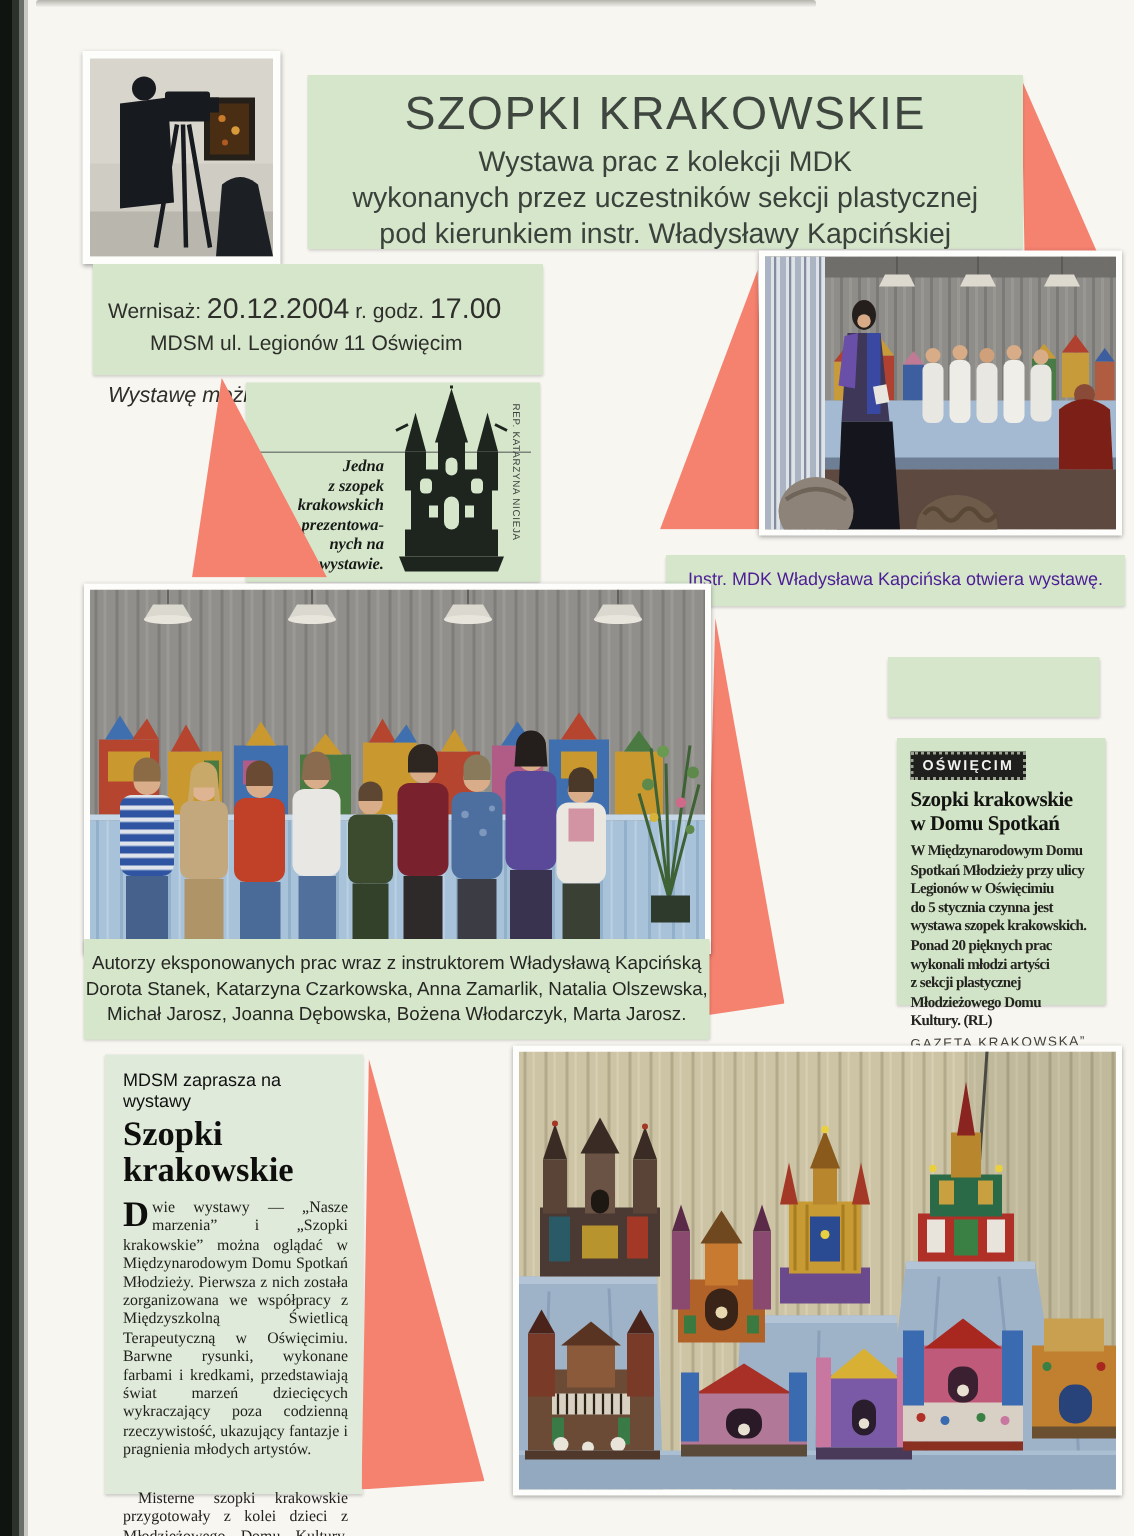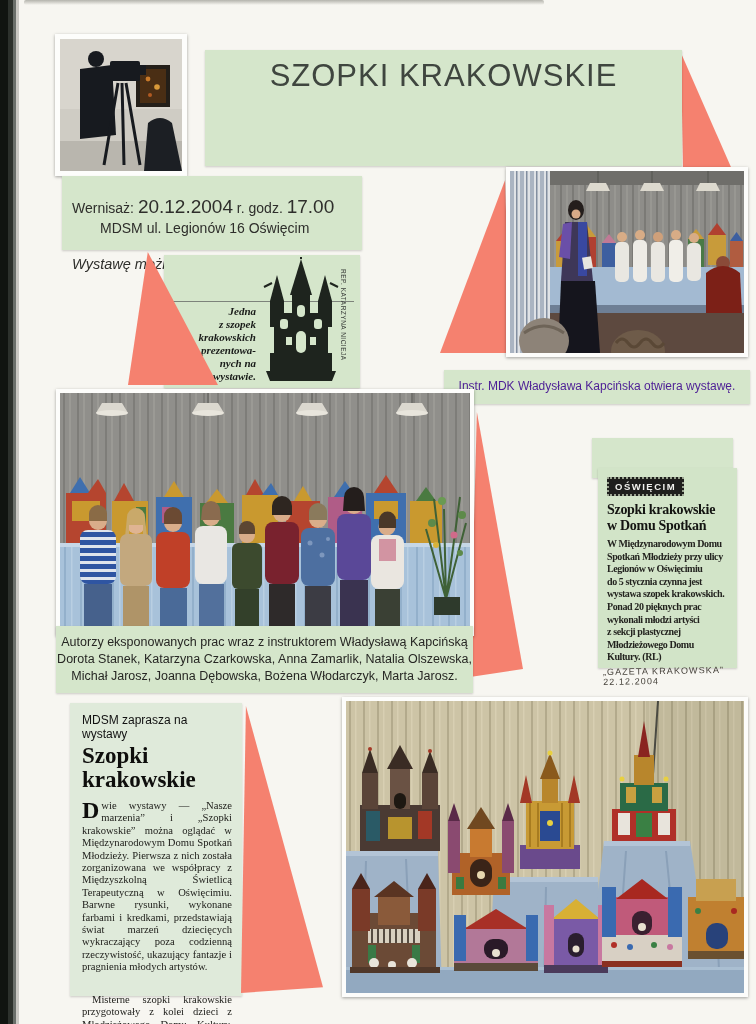--- a/index.html
+++ b/index.html
@@ -42,21 +42,21 @@
   .tri-open{left:440px;top:180px;width:70px;height:173px;clip-path:polygon(93% 0,0 100%,100% 100%);z-index:1;}
   .photoB{left:506px;top:167px;width:242px;height:190px;padding:4px;box-sizing:border-box;z-index:2;}
   .capB{left:444px;top:356px;width:306px;height:34px;box-sizing:border-box;padding-top:9px;text-align:center;font-size:12px;color:#4c1d95;z-index:2;margin-top:14px;}
   
   .photoC{left:56px;top:389px;width:418px;height:247px;padding:4px;box-sizing:border-box;z-index:2;}
   .capC{left:56px;top:626px;width:417px;height:67px;box-sizing:border-box;padding-top:8px;text-align:center;
         font-size:12.5px;line-height:17px;color:#262623;z-index:2;}
   .tri-group{left:470px;top:412px;width:53px;height:265px;clip-path:polygon(13% 0,0 100%,100% 97%);z-index:1;}
   
   .gstrip{left:592px;top:438px;width:141px;height:40px;z-index:1;}
-  .clipG{left:598px;top:468px;width:139px;height:200px;box-sizing:border-box;padding:8px 9px 17px 9px;z-index:2;background:#d2e4c8;box-shadow:0 1px 2px rgba(0,0,0,.18);}
+  .clipG{left:598px;top:492px;width:139px;height:178px;box-sizing:border-box;padding:8px 9px 17px 9px;z-index:2;background:#d2e4c8;box-shadow:0 1px 2px rgba(0,0,0,.18);}
   .badge{display:inline-block;background:#1f1f1d;color:#f2f2ee;font-size:9.5px;font-weight:bold;letter-spacing:1.5px;
          padding:2px 6px;border:2px solid #9aa390;border-style:dotted;}
   .gHead{font-family:"Liberation Serif",serif;font-weight:bold;font-size:14px;line-height:16px;letter-spacing:-.3px;color:#131311;margin-top:6px;}
   .gBody{font-family:"Liberation Serif",serif;font-weight:bold;font-size:10px;letter-spacing:-.4px;line-height:12.6px;color:#23231f;margin-top:4px;}
   .hand{font-size:9px;letter-spacing:1.1px;color:#46423b;transform:rotate(-1deg);transform-origin:left;}
   .gSrc{margin-top:3px;margin-left:-4px;}
   
   .clipD{left:70px;top:703px;width:172px;height:293px;box-sizing:border-box;padding:10px 10px 0 12px;background:var(--green2);box-shadow:0 1px 2px rgba(0,0,0,.18);z-index:1;}
   .dKick{font-size:12px;font-weight:normal;color:#111;}
   .dHead{font-family:"Liberation Serif",serif;font-weight:bold;font-size:23px;line-height:24px;color:#0e0e0c;margin-top:3px;}
@@ -95,30 +95,33 @@
         <rect x="78" y="26" width="8" height="10"></rect>
         <path d="M58,44 L44,126 M62,44 L64,126 M66,44 L80,126" stroke="#171a1f" stroke-width="3" fill="none"></path>
       </g>
       <path d="M88,84 Q100,74 112,84 L122,132 L84,132 Z" fill="#1c1f24"></path>
     </svg>
   </div>
 
   <div class="abs tri tri-hdr"></div>
   <div class="abs gblock hdr">
     <div class="title">SZOPKI KRAKOWSKIE</div>
+    <div class="sub ml">Wystawa prac z kolekcji MDK
+wykonanych przez uczestników sekcji plastycznej
+pod kierunkiem instr. Władysławy Kapcińskiej</div>
   </div>
 
   <div class="abs gblock vern">
     <div>
       <span>Wernisaż:</span>
       <span class="big">20.12.2004</span>
       <span>r. godz.</span>
       <span class="big">17.00</span>
     </div>
-    <div class="addr">MDSM  ul. Legionów 16 Oświęcim</div>
+    <div class="addr">MDSM  ul. Legionów 11 Oświęcim</div>
     <div class="note">Wystawę można oglądać do 13.01.2005 r.</div>
   </div>
 
   <div class="abs tri tri-szopka"></div>
   <div class="abs gblock clipA">
     <div class="rule"></div>
     <div class="cap ml">Jedna
 z szopek
 krakowskich
 prezentowa-

